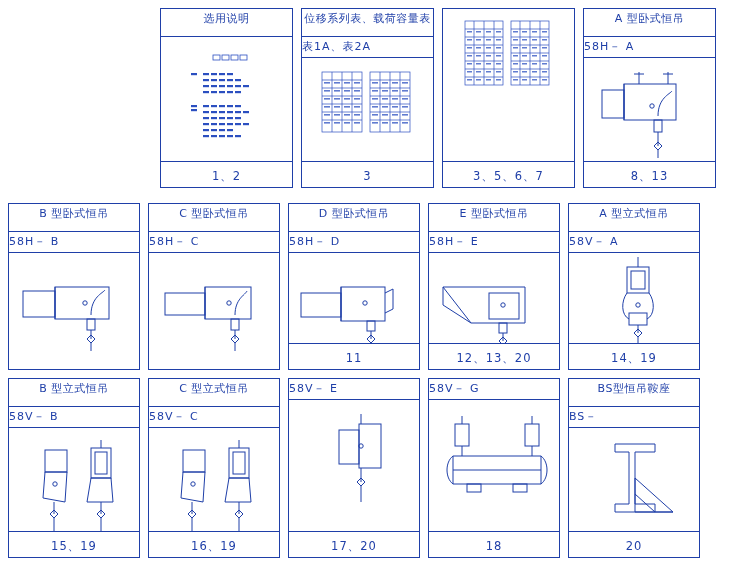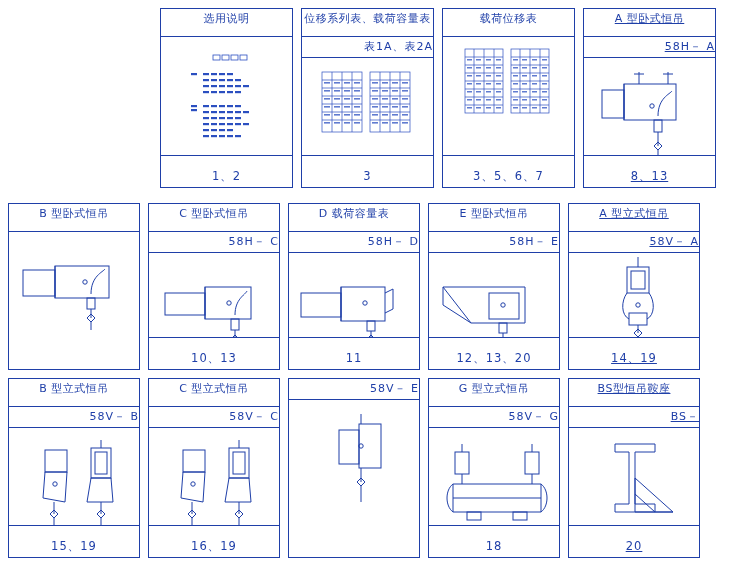--- a/index.html
+++ b/index.html
@@ -18,50 +18,50 @@
   .row3{top:378px;left:8px;}
 
   .card{
     border:1.6px solid #1f3fa8;
     box-sizing:border-box;
     margin-right:8px;
     background:#fff;
     display:flex;
     flex-direction:column;
   }
-  .card:last-child{margin-right:16px;text-decoration:underline;}
+  .card:last-child{margin-right:16px;}
 
   .c-head{
     text-align:center;
     font-size:11px;
     line-height:14px;
     padding:3px 0 10px;
     border-bottom:1.4px solid #1f3fa8;
     white-space:nowrap;
     letter-spacing:0.5px;
   }
   .c-head2{
-    text-align:right;
+    text-align:left;
     font-size:11px;
     line-height:14px;
     padding:3px 0;
     border-bottom:1.4px solid #1f3fa8;
     white-space:nowrap;
     letter-spacing:1px;
   }
   .c-body{
     flex:1;
     position:relative;
     overflow:hidden;
   }
   .c-foot{
     text-align:center;
     font-size:11.5px;
     line-height:16px;
-    padding:12px 0 3px;
+    padding:6px 0 3px;
     border-top:1.4px solid #1f3fa8;
     letter-spacing:1px;
   }
 
   
   .r1c{width:133px;height:180px;}
   
   .r2c{width:132px;height:167px;}
   
   .r3c{width:132px;height:180px;}
@@ -223,21 +223,20 @@
               <rect x="80" y="64" width="6" height="1.6"></rect>
             <rect x="90" y="64" width="6" height="1.6"></rect>
               <rect x="100" y="64" width="6" height="1.6"></rect>
           </g>
         </svg>
       </div>
       <div class="c-foot">3</div>
     </div>
 
     <div class="card r1c">
-      <div class="c-head">载荷位移表</div>
       <div class="c-body">
         <svg width="131" height="112" viewBox="0 0 131 112">
           <g fill="none" stroke="#2b4fc0" stroke-width="0.7">
             <rect x="22" y="12" width="38" height="64"></rect>
             <rect x="68" y="12" width="38" height="64"></rect>
             <line x1="22" y1="20" x2="60" y2="20"></line>
               <line x1="68" y1="20" x2="106" y2="20"></line>
             <line x1="22" y1="28" x2="60" y2="28"></line>
               <line x1="68" y1="28" x2="106" y2="28"></line>
             <line x1="22" y1="36" x2="60" y2="36"></line>
@@ -343,20 +342,21 @@
         </svg>
       </div>
       <div class="c-foot">8、13</div>
     </div>
   </div>
 
   <div class="row row2">
 
     <div class="card r2c">
       <div class="c-head">B 型卧式恒吊</div>
+      <div class="c-head2">58H－ B</div>
       <div class="c-body">
         <svg width="138" height="100" viewBox="0 0 138 100">
           <g fill="none" stroke="#1f3fa8" stroke-width="1">
             <rect x="14" y="38" width="32" height="26"></rect>
             <rect x="46" y="34" width="54" height="32"></rect>
             <path d="M82 62 C82 44, 94 40, 96 37"></path>
             <circle cx="76" cy="50" r="2.2"></circle>
             <rect x="78" y="66" width="8" height="11"></rect>
             <line x1="82" y1="77" x2="82" y2="86"></line>
             <path d="M78 86 l4 -4 l4 4 l-4 4 z"></path>
@@ -378,25 +378,24 @@
             <path d="M86 62 C86 46, 96 42, 98 38"></path>
             <circle cx="80" cy="50" r="2.2"></circle>
             <rect x="82" y="66" width="8" height="11"></rect>
             <line x1="86" y1="77" x2="86" y2="86"></line>
             <path d="M82 86 l4 -4 l4 4 l-4 4 z"></path>
             <line x1="86" y1="90" x2="86" y2="98"></line>
             <line x1="56" y1="34" x2="56" y2="66"></line>
           </g>
         </svg>
       </div>
-      <div class="c-foot">10、13</div>
     </div>
 
     <div class="card r2c">
-      <div class="c-head">D 载荷容量表</div>
+      <div class="c-head">D 型卧式恒吊</div>
       <div class="c-head2">58H－ D</div>
       <div class="c-body">
         <svg width="138" height="100" viewBox="0 0 138 100">
           <g fill="none" stroke="#1f3fa8" stroke-width="1">
             <rect x="12" y="40" width="40" height="24"></rect>
             <rect x="52" y="34" width="44" height="34"></rect>
             <line x1="96" y1="40" x2="104" y2="36"></line>
             <line x1="96" y1="60" x2="104" y2="56"></line>
             <line x1="104" y1="36" x2="104" y2="56"></line>
             <circle cx="76" cy="50" r="2.2"></circle>
@@ -517,24 +516,24 @@
             <line x1="72" y1="14" x2="72" y2="24"></line>
             <rect x="50" y="30" width="20" height="34"></rect>
             <rect x="70" y="24" width="22" height="44"></rect>
             <circle cx="72" cy="46" r="2.2"></circle>
             <line x1="72" y1="68" x2="72" y2="82"></line>
             <path d="M68 82 l4 -4 l4 4 l-4 4 z"></path>
             <line x1="72" y1="86" x2="72" y2="102"></line>
           </g>
         </svg>
       </div>
+      <div class="c-foot">17、20</div>
     </div>
 
     <div class="card r3c">
-      <div class="c-head">G 型立式恒吊</div>
       <div class="c-head2">58V－ G</div>
       <div class="c-body">
         <svg width="138" height="112" viewBox="0 0 138 112">
           <g fill="none" stroke="#1f3fa8" stroke-width="1">
             <rect x="26" y="24" width="14" height="22"></rect>
             <rect x="96" y="24" width="14" height="22"></rect>
             <line x1="33" y1="16" x2="33" y2="24"></line>
             <line x1="103" y1="16" x2="103" y2="24"></line>
             <path d="M24 56 L112 56 L112 84 L24 84 Z"></path>
             <path d="M24 56 C16 62, 16 78, 24 84"></path>

